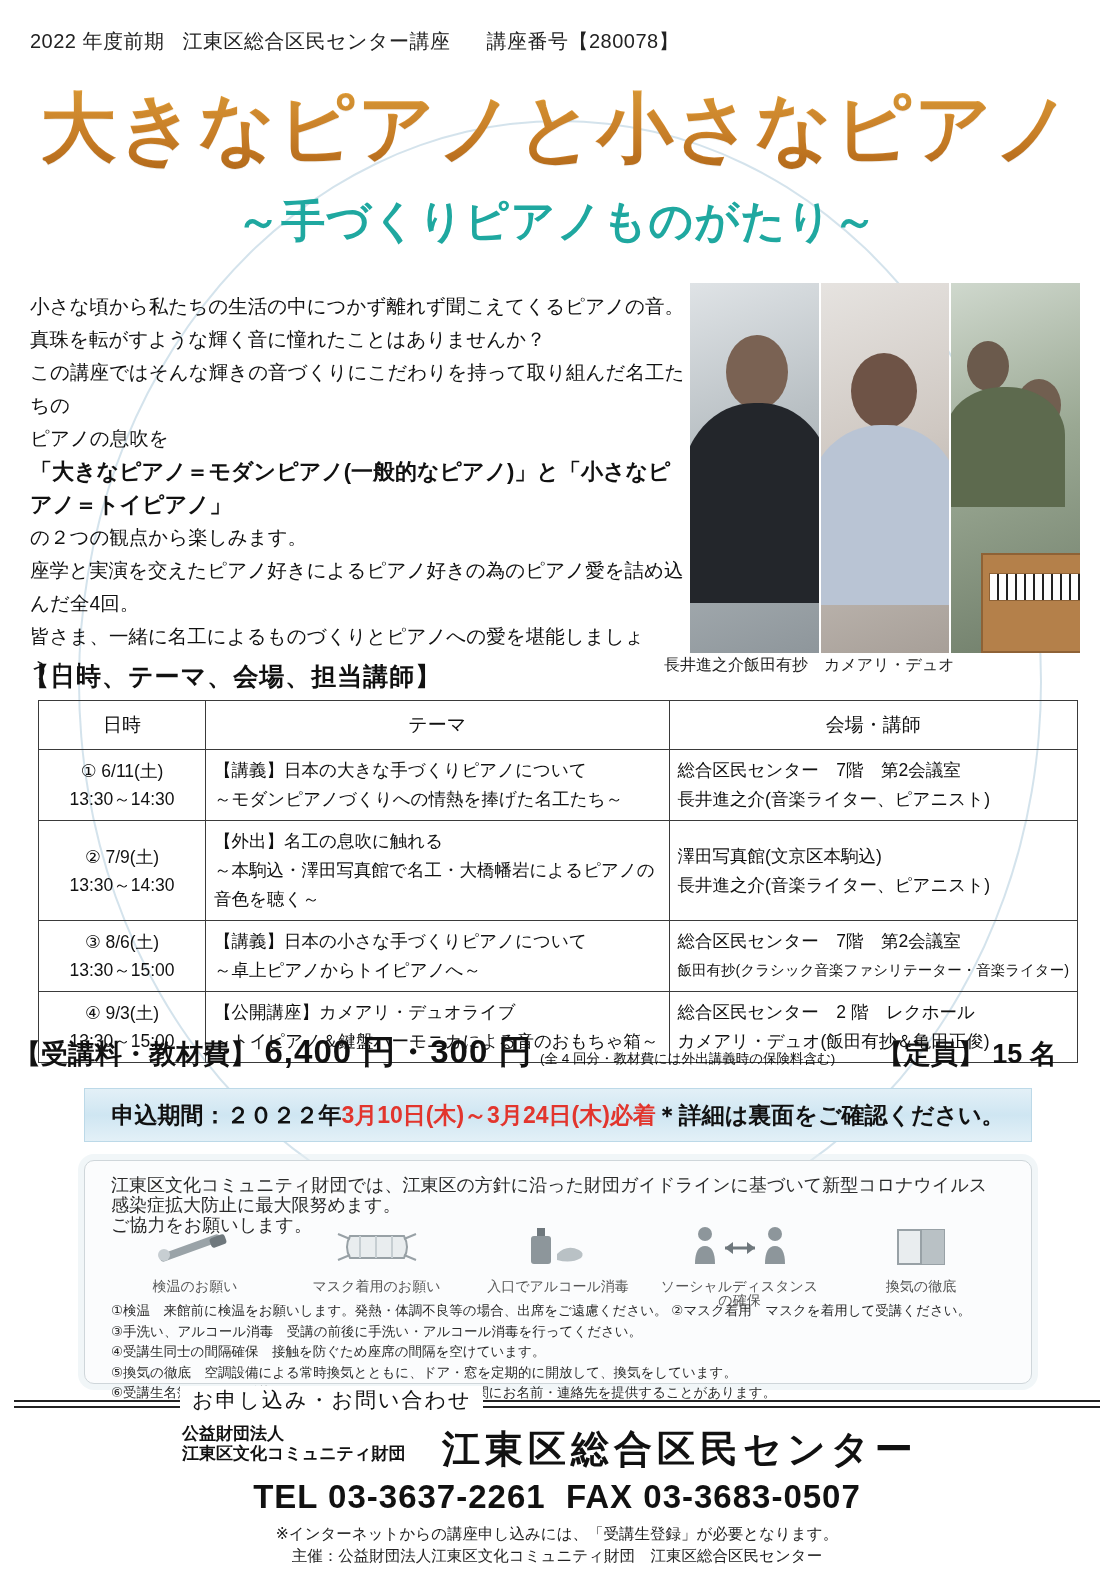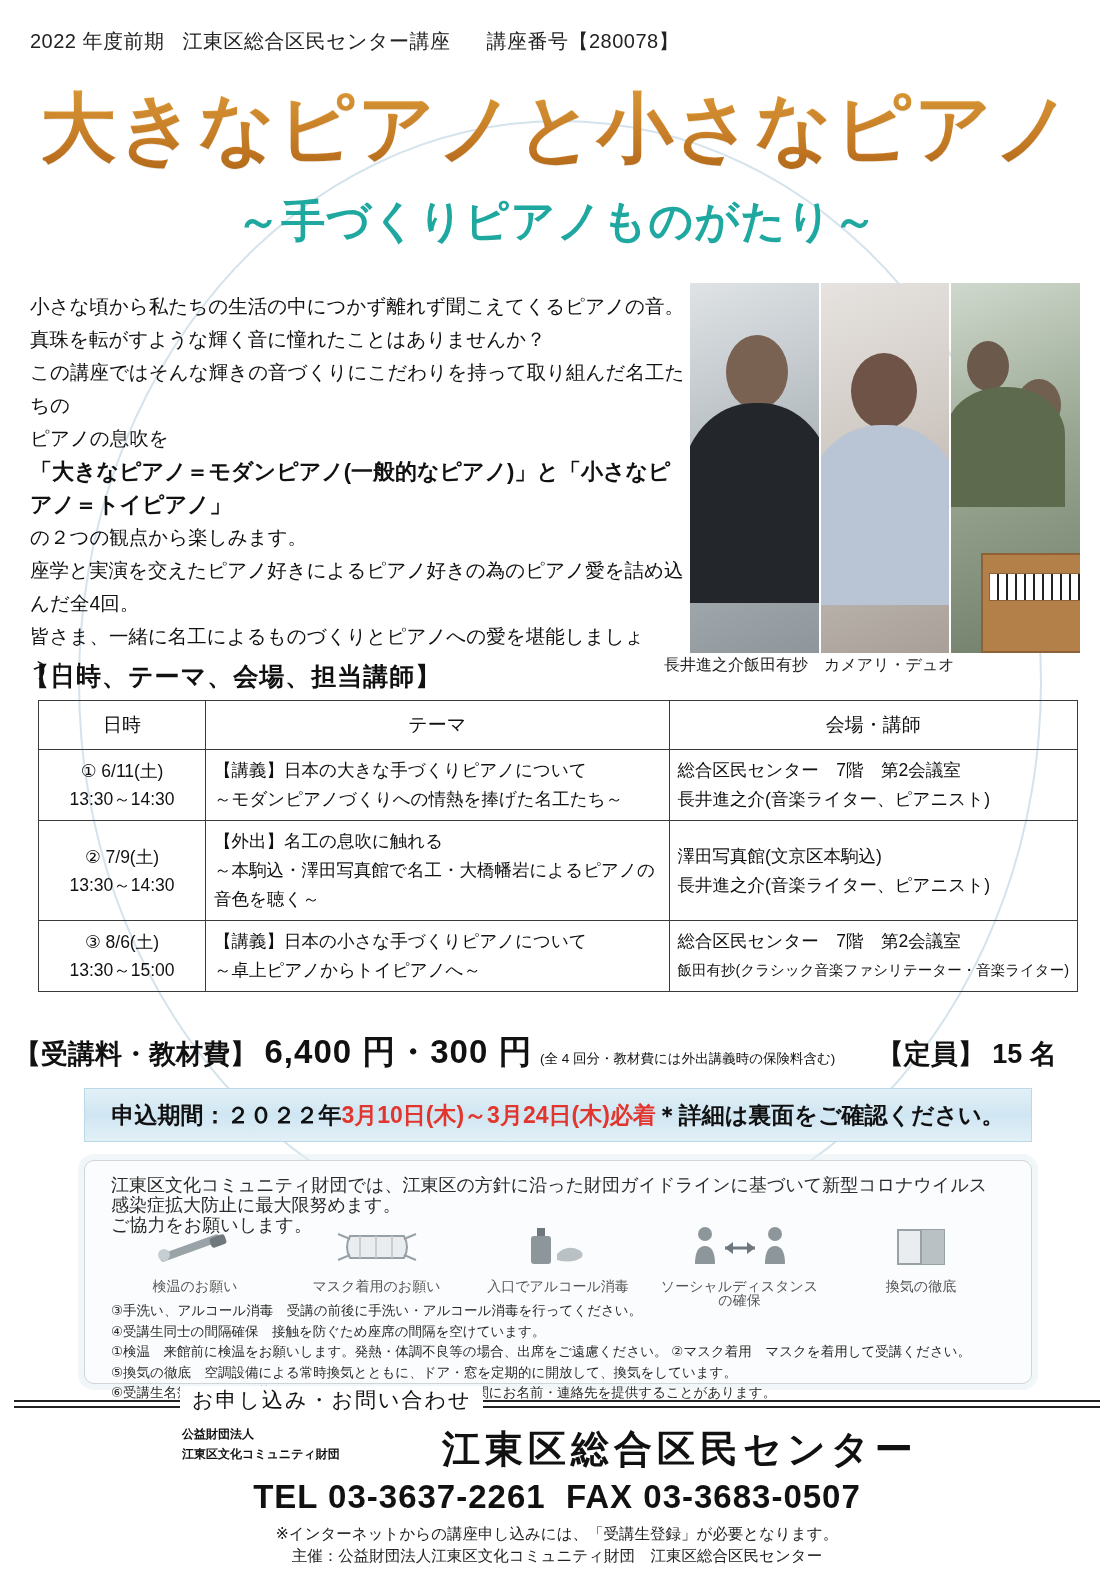--- a/index.html
+++ b/index.html
@@ -280,21 +280,21 @@
     background: #fff;
     padding: 0 12px;
     font-size: 21px;
     color: #111;
     letter-spacing: 2px;
   }
   .org-small {
     position: absolute;
     left: 182px;
     top: 1424px;
-    font-size: 12px;
+    font-size: 17px;
     font-weight: bold;
     line-height: 20px;
     color: #111;
   }
   .org-big {
     position: absolute;
     left: 398px;
     top: 1424px;
     font-size: 38px;
     font-weight: bold;
@@ -429,20 +429,34 @@
         </td>
         <td class="c-theme">
           <div>【講義】日本の小さな手づくりピアノについて</div>
           <div>～卓上ピアノからトイピアノへ～</div>
         </td>
         <td class="c-place">
           <div>総合区民センター　7階　第2会議室</div>
           <div class="small-note">飯田有抄(クラシック音楽ファシリテーター・音楽ライター)</div>
         </td>
       </tr>
+      <tr>
+        <td class="c-date">
+          <div>④ 9/3(土)</div>
+          <div>13:30～15:00</div>
+        </td>
+        <td class="c-theme">
+          <div>【公開講座】カメアリ・デュオライブ</div>
+          <div>～トイピアノ＆鍵盤ハーモニカによる音のおもちゃ箱～</div>
+        </td>
+        <td class="c-place">
+          <div>総合区民センター　2 階　レクホール</div>
+          <div>カメアリ・デュオ(飯田有抄＆亀田正俊)</div>
+        </td>
+      </tr>
     </tbody>
   </table>
 
   <div class="fee-row">
     <span>【受講料・教材費】</span>
     <span class="amount">6,400 円・300 円</span>
     <span class="paren">(全 4 回分・教材費には外出講義時の保険料含む)</span>
     <span class="cap">【定員】</span>
     <span>15 名</span>
   </div>
@@ -510,26 +524,26 @@
             <rect x="45" y="6" width="23" height="34" fill="#b9c1c5"></rect>
             <path d="M45 6 V40" stroke="#98a1a6" stroke-width="2"></path>
           </svg>
         </div>
         <div class="cap">換気の徹底</div>
       </div>
     </div>
 
     <div class="covid-list">
       <div>
+        <span>①検温　来館前に検温をお願いします。発熱・体調不良等の場合、出席をご遠慮ください。</span>
+        <span class="col2">②マスク着用　マスクを着用して受講ください。</span>
+      </div>
+      <div>
         <span>③手洗い、アルコール消毒　受講の前後に手洗い・アルコール消毒を行ってください。</span>
         <span class="col2">④受講生同士の間隔確保　接触を防ぐため座席の間隔を空けています。</span>
-      </div>
-      <div>
-        <span>①検温　来館前に検温をお願いします。発熱・体調不良等の場合、出席をご遠慮ください。</span>
-        <span class="col2">②マスク着用　マスクを着用して受講ください。</span>
       </div>
       <div>
         <span>⑤換気の徹底　空調設備による常時換気とともに、ドア・窓を定期的に開放して、換気をしています。</span>
       </div>
       <div>
         <span>⑥受講生名簿の扱い　感染発生等の場合、保健所等の公的機関にお名前・連絡先を提供することがあります。</span>
       </div>
     </div>
   </div>
 

